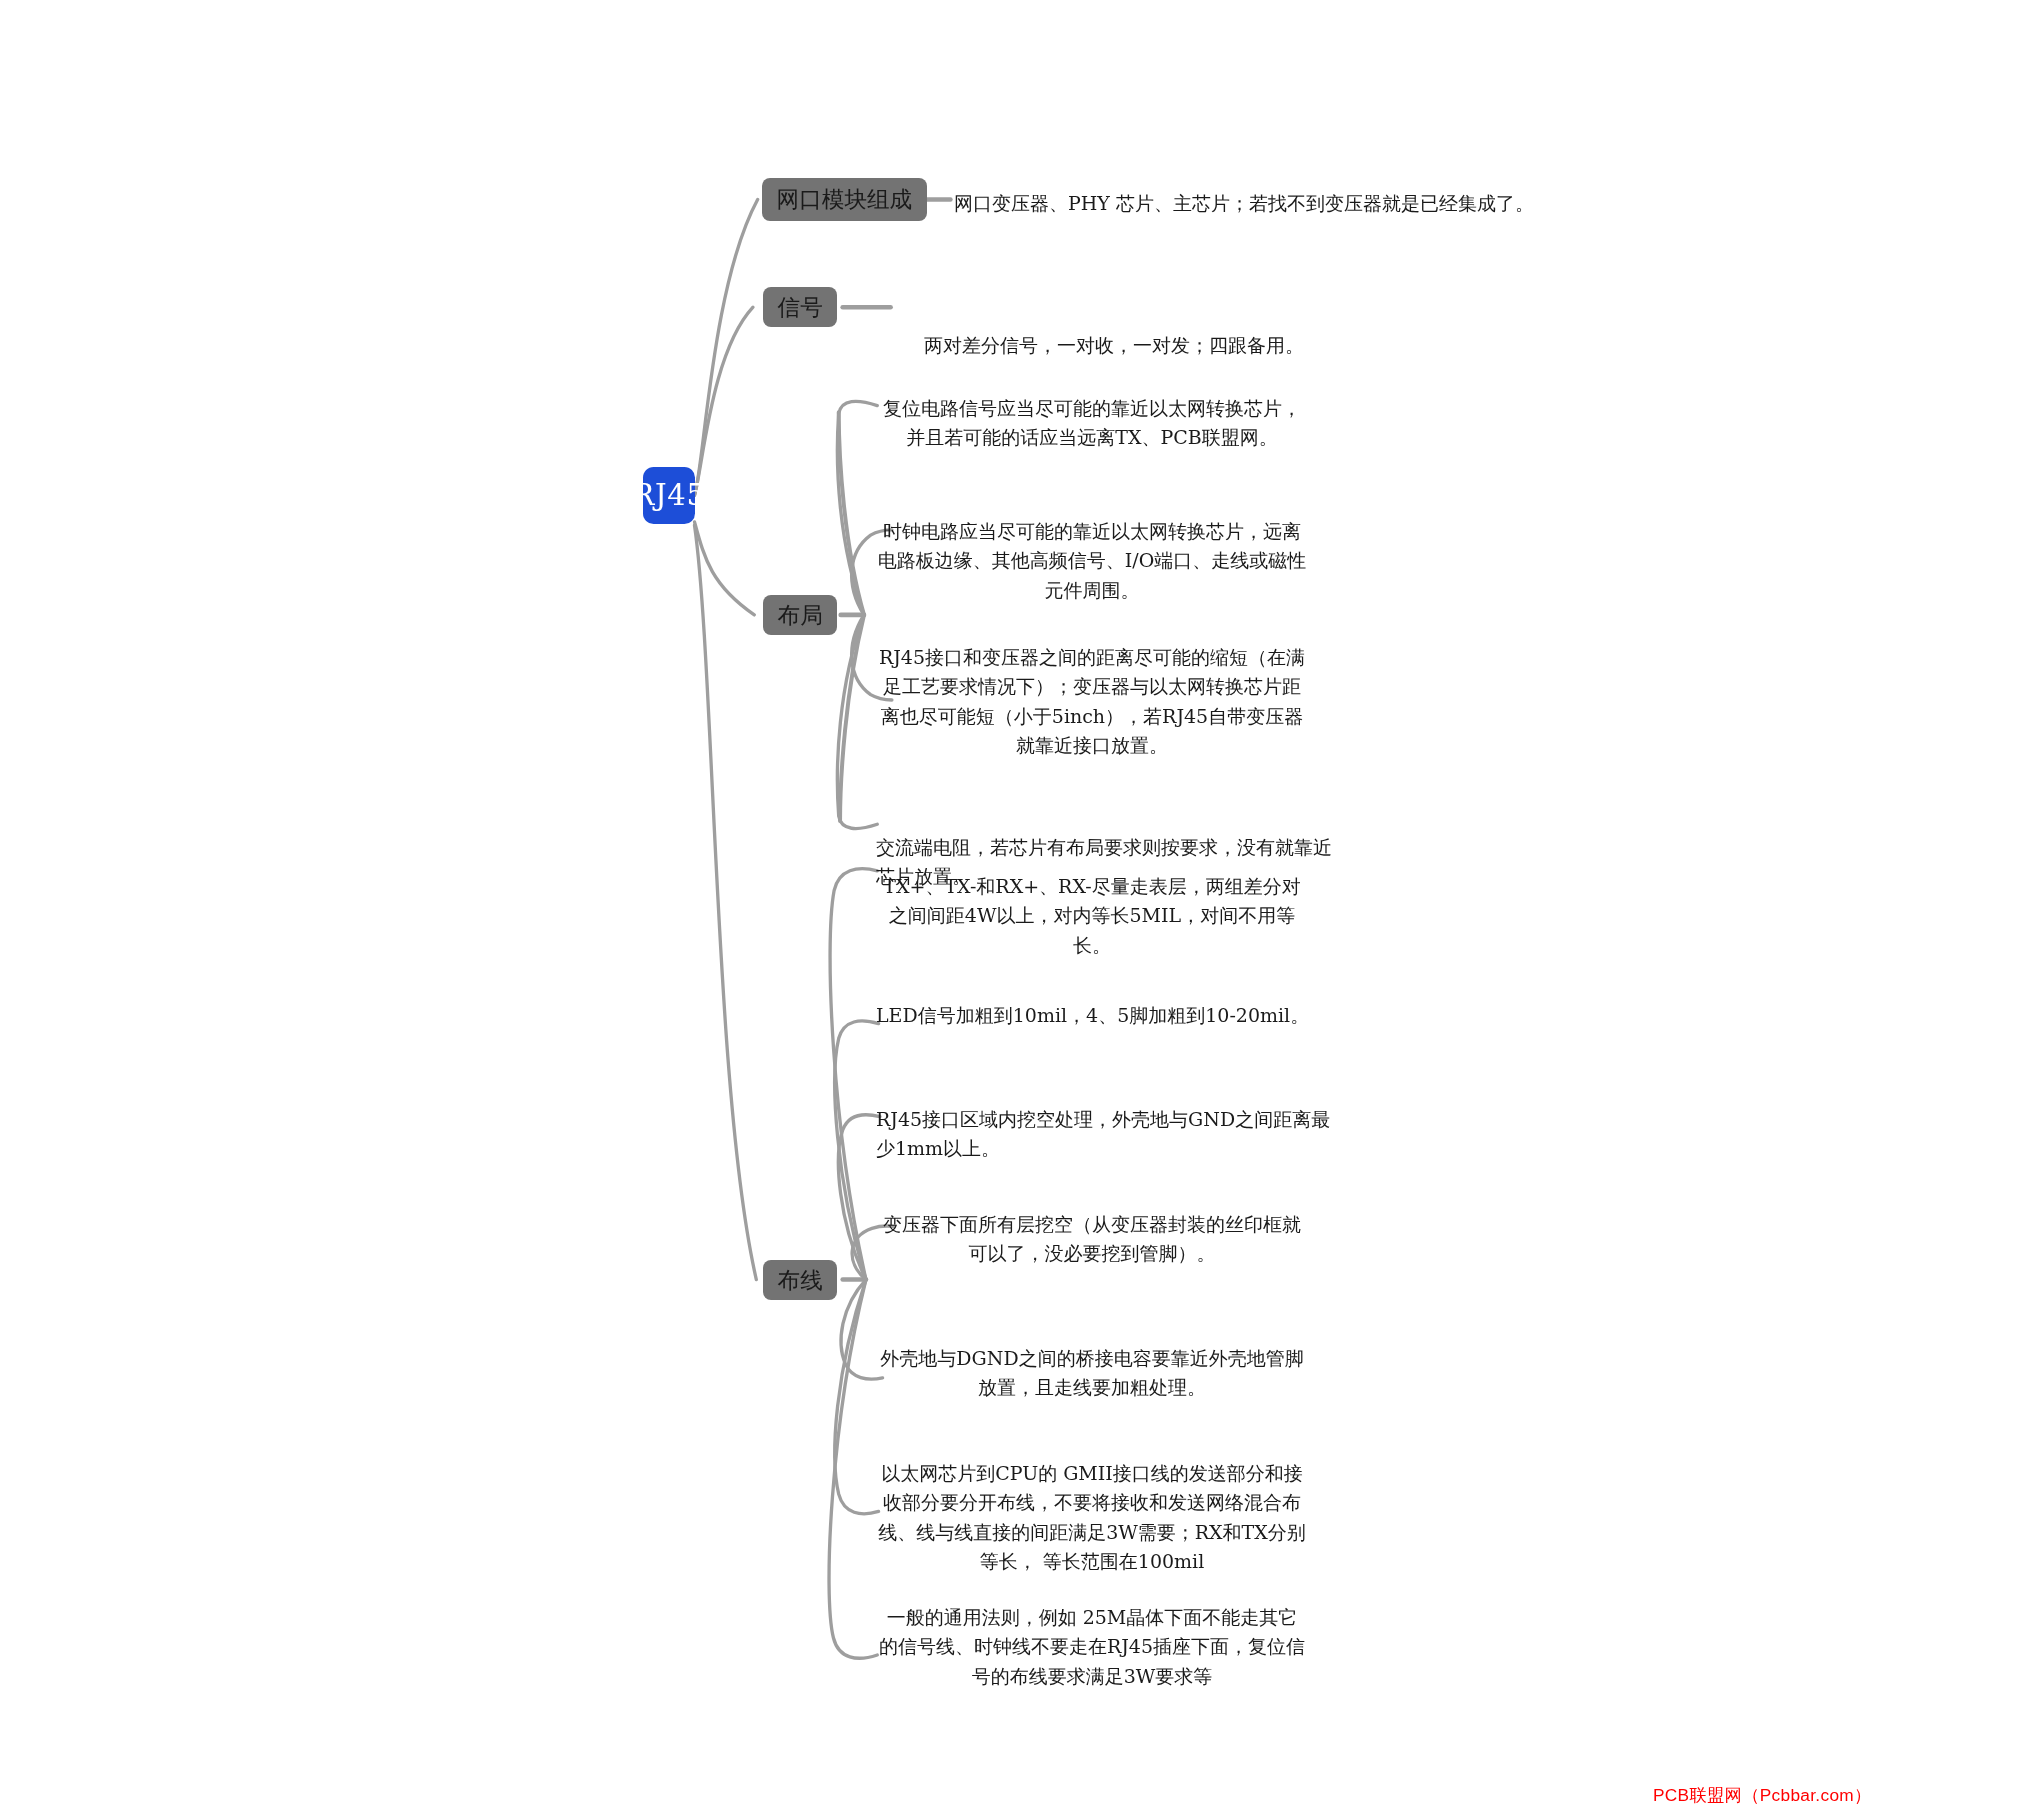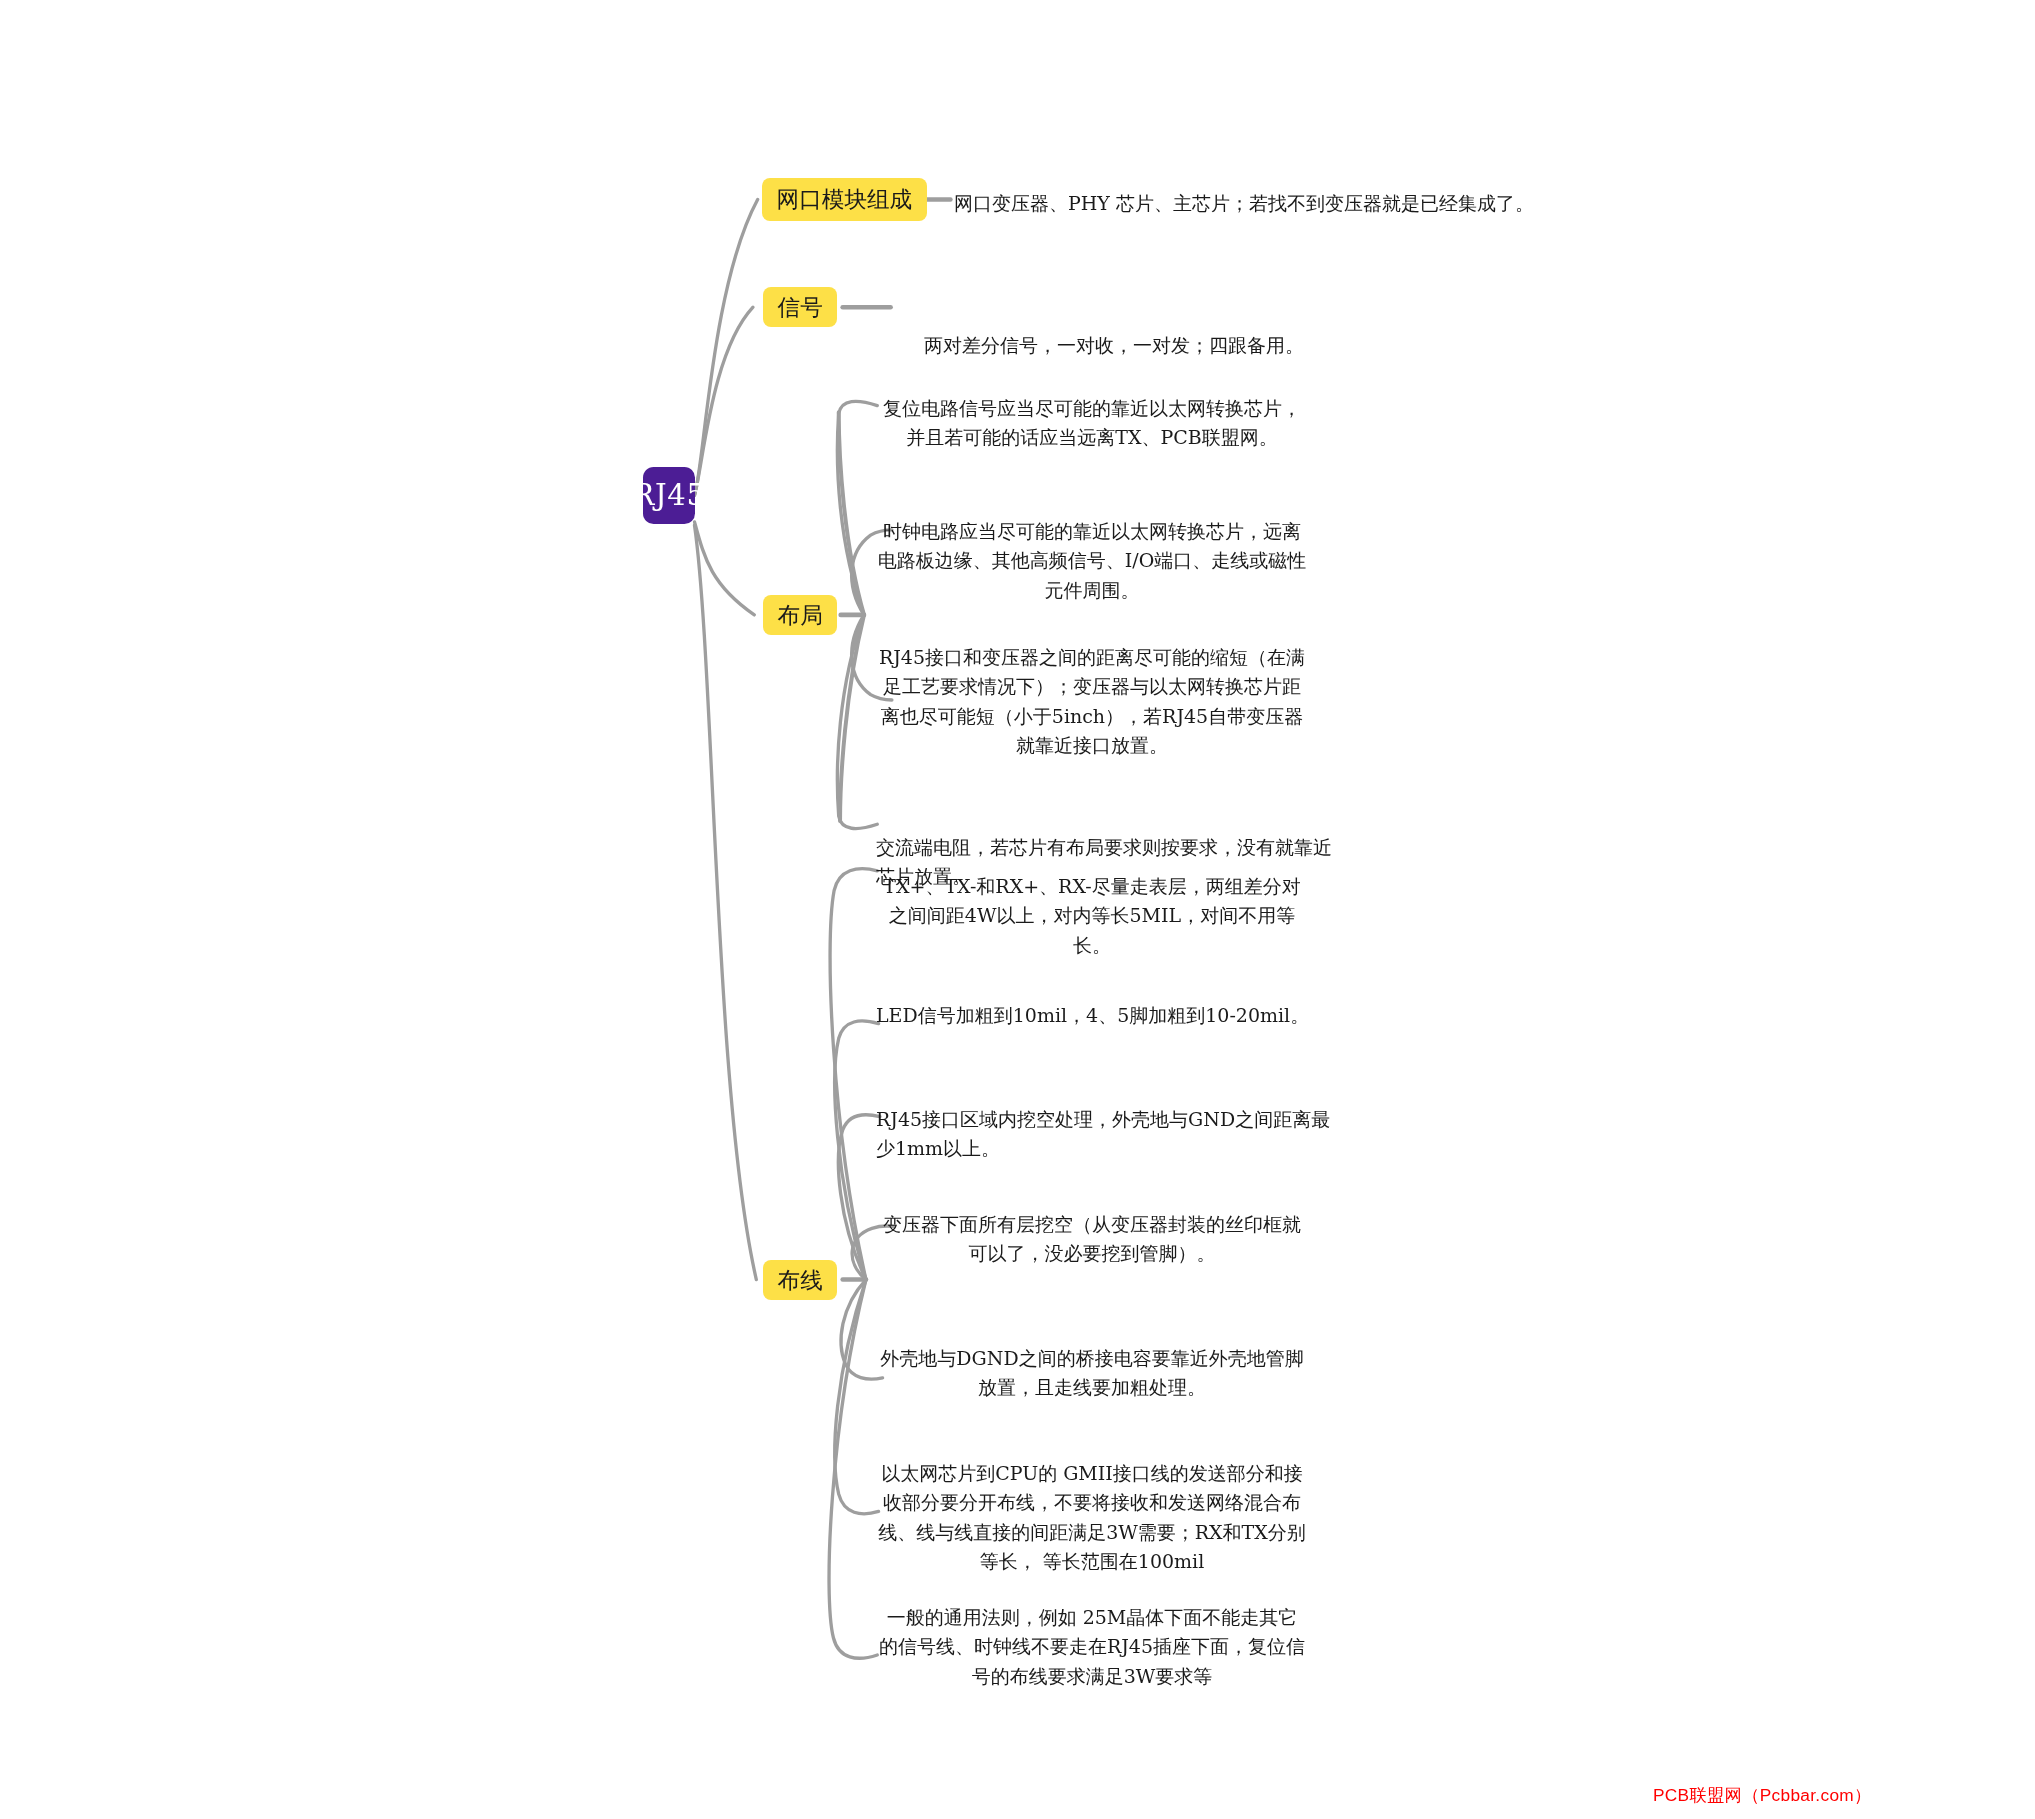--- a/index.html
+++ b/index.html
@@ -25,36 +25,36 @@
     top: 0;
     width: 2035px;
     height: 1820px;
     pointer-events: none;
   }
 
   
   .root-node {
     position: absolute;
     box-sizing: border-box;
-    background: #4c1d95;
+    background: #1d4ed8;
     border-radius: 10.6px;
     color: #ffffff;
     display: flex;
     align-items: center;
     justify-content: center;
     font-size: 29px;
     letter-spacing: 0.7px;
     line-height: 1;
   }
 
   
   .branch-node {
     position: absolute;
     box-sizing: border-box;
-    background: #fde047;
+    background: #737373;
     border-radius: 8px;
     color: #1a1a1a;
     display: flex;
     align-items: center;
     justify-content: center;
     font-size: 22.6px;
     line-height: 1;
     padding: 0 14.6px;
     white-space: nowrap;
   }

